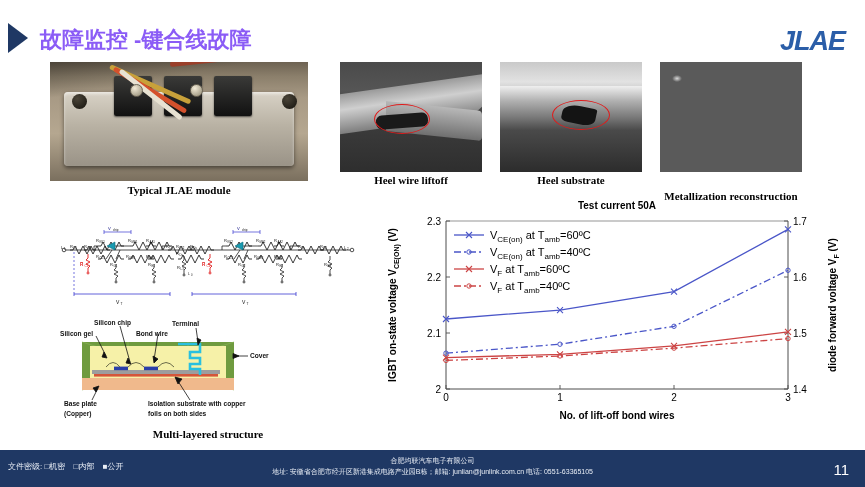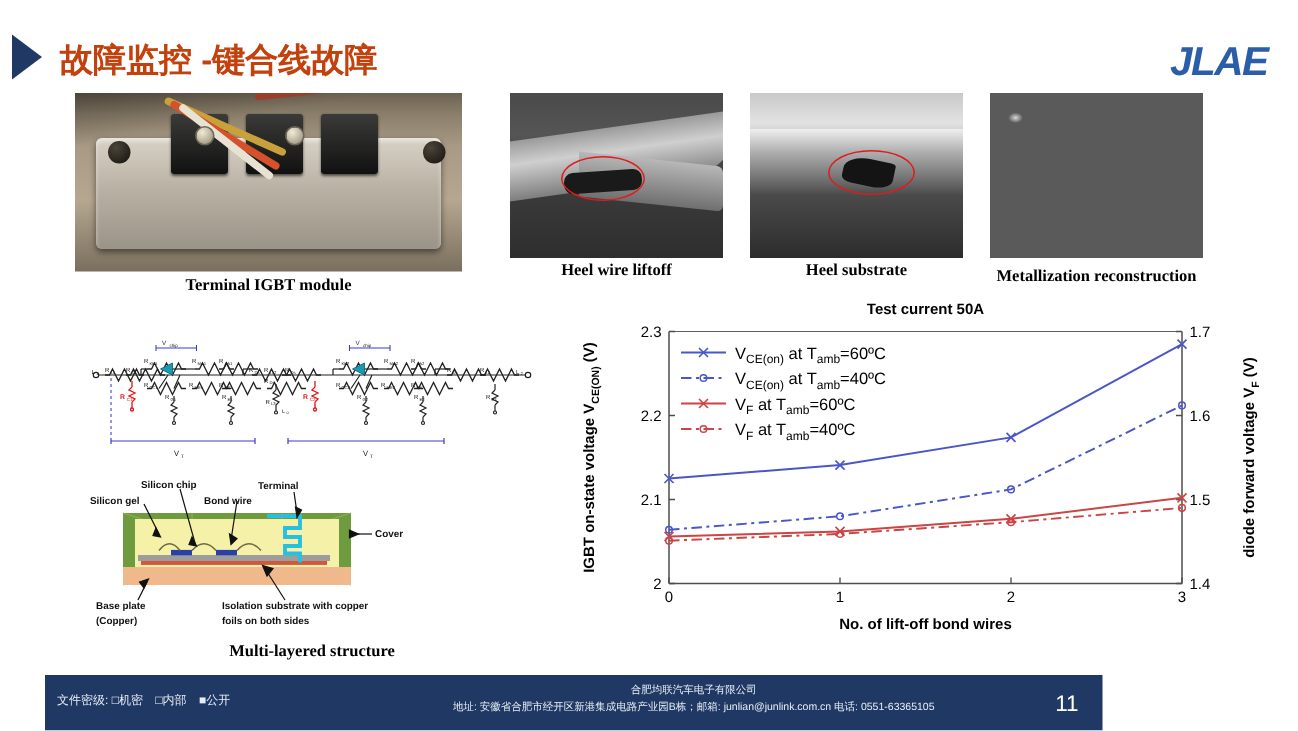--- a/index.html
+++ b/index.html
@@ -10,21 +10,21 @@
     position:relative;
   }
 
   
   .header { position:absolute; left:0; top:0; width:865px; height:62px; }
   .hdr-arrow {
     position:absolute; left:8px; top:21px; width:34px; height:34px;
   }
   .hdr-title {
     position:absolute; left:40px; top:25px;
-    font-size:22px; font-weight:bold; color:#c2410c;
+    font-size:22px; font-weight:bold; color:#8b5cf6;
     letter-spacing:0px; white-space:nowrap;
   }
   .hdr-logo {
     position:absolute; right:20px; top:26px;
     font-size:27px; font-weight:bold; font-style:italic;
     color:#2B5EA8; letter-spacing:-1px;
     font-family:"Liberation Sans", sans-serif;
   }
 
   
@@ -136,23 +136,22 @@
   #circuit { position:absolute; left:58px; top:222px; width:300px; height:88px; }
 
   
   #layers { position:absolute; left:58px; top:312px; width:300px; height:112px; }
 
   
   #chart { position:absolute; left:374px; top:193px; width:480px; height:250px; }
 
   
   .footer {
-    position:absolute; left:0; bottom:0; width:705px; height:37px;
+    position:absolute; left:0; bottom:0; width:865px; height:37px;
     background:#1F3864;
-    margin-left:30px;
   }
   .ft-left {
     position:absolute; left:8px; top:11px;
     color:#e8edf5; font-size:8px; white-space:nowrap;
   }
   .ft-center {
     position:absolute; left:0; top:5px; width:865px;
     text-align:center; color:#e8edf5; font-size:7px; line-height:11px;
   }
   .ft-page {
@@ -178,41 +177,41 @@
   <div class="chipblk" style="left:64px;"></div>
   <div class="chipblk" style="left:114px;"></div>
   <div class="chipblk" style="left:164px;"></div>
   <div class="wire" style="left:60px; top:2px; width:88px; background:#c8a13a; transform:rotate(24deg);"></div>
   <div class="wire" style="left:64px; top:4px; width:84px; background:#d4512c; transform:rotate(31deg);"></div>
   <div class="wire" style="left:70px; top:6px; width:78px; background:#e8e2d2; transform:rotate(38deg);"></div>
   <div class="wire" style="left:120px; top:0px; width:70px; background:#9a3f2a; transform:rotate(-6deg);"></div>
   <div class="screw" style="left:80px; top:22px;"></div>
   <div class="screw" style="left:140px; top:22px;"></div>
 </div>
-<div class="caption" style="left:50px; top:184px; width:258px;">Terminal IGBT module</div>
+<div class="caption" style="left:50px; top:184px; width:258px;">Typical JLAE module</div>
 
 <div class="photo" id="sem1">
   <div class="wireband"></div>
   <div class="neck"></div>
   <div class="dark"></div>
   <div class="redcircle" style="left:34px; top:42px; width:56px; height:30px;"></div>
 </div>
 <div class="caption" style="left:340px; top:174px; width:142px;">Heel wire liftoff</div>
 
 <div class="photo" id="sem2">
   <div class="band"></div>
   <div class="crack"></div>
   <div class="redcircle" style="left:52px; top:38px; width:58px; height:30px;"></div>
 </div>
 <div class="caption" style="left:500px; top:174px; width:142px;">Heel substrate</div>
 
 <div class="photo" id="sem3">
   <div class="grain"></div>
 </div>
-<div class="caption" style="left:648px; top:178px; width:166px;">Metallization reconstruction</div>
+<div class="caption" style="left:648px; top:190px; width:166px;">Metallization reconstruction</div>
 
 <svg id="circuit" viewBox="0 0 300 88">
   <defs>
     <g id="res">
       <path d="M0 0 h3 l2 -4 l4 8 l4 -8 l4 8 l4 -8 l2 4 h3" stroke="#222" stroke-width="0.9" fill="none"></path>
     </g>
   </defs>
   <g font-family="Liberation Sans, sans-serif" font-size="4.2" fill="#111">
 
     <line x1="46" y1="10" x2="73" y2="10" stroke="#3a3ad0" stroke-width="0.7"></line>

